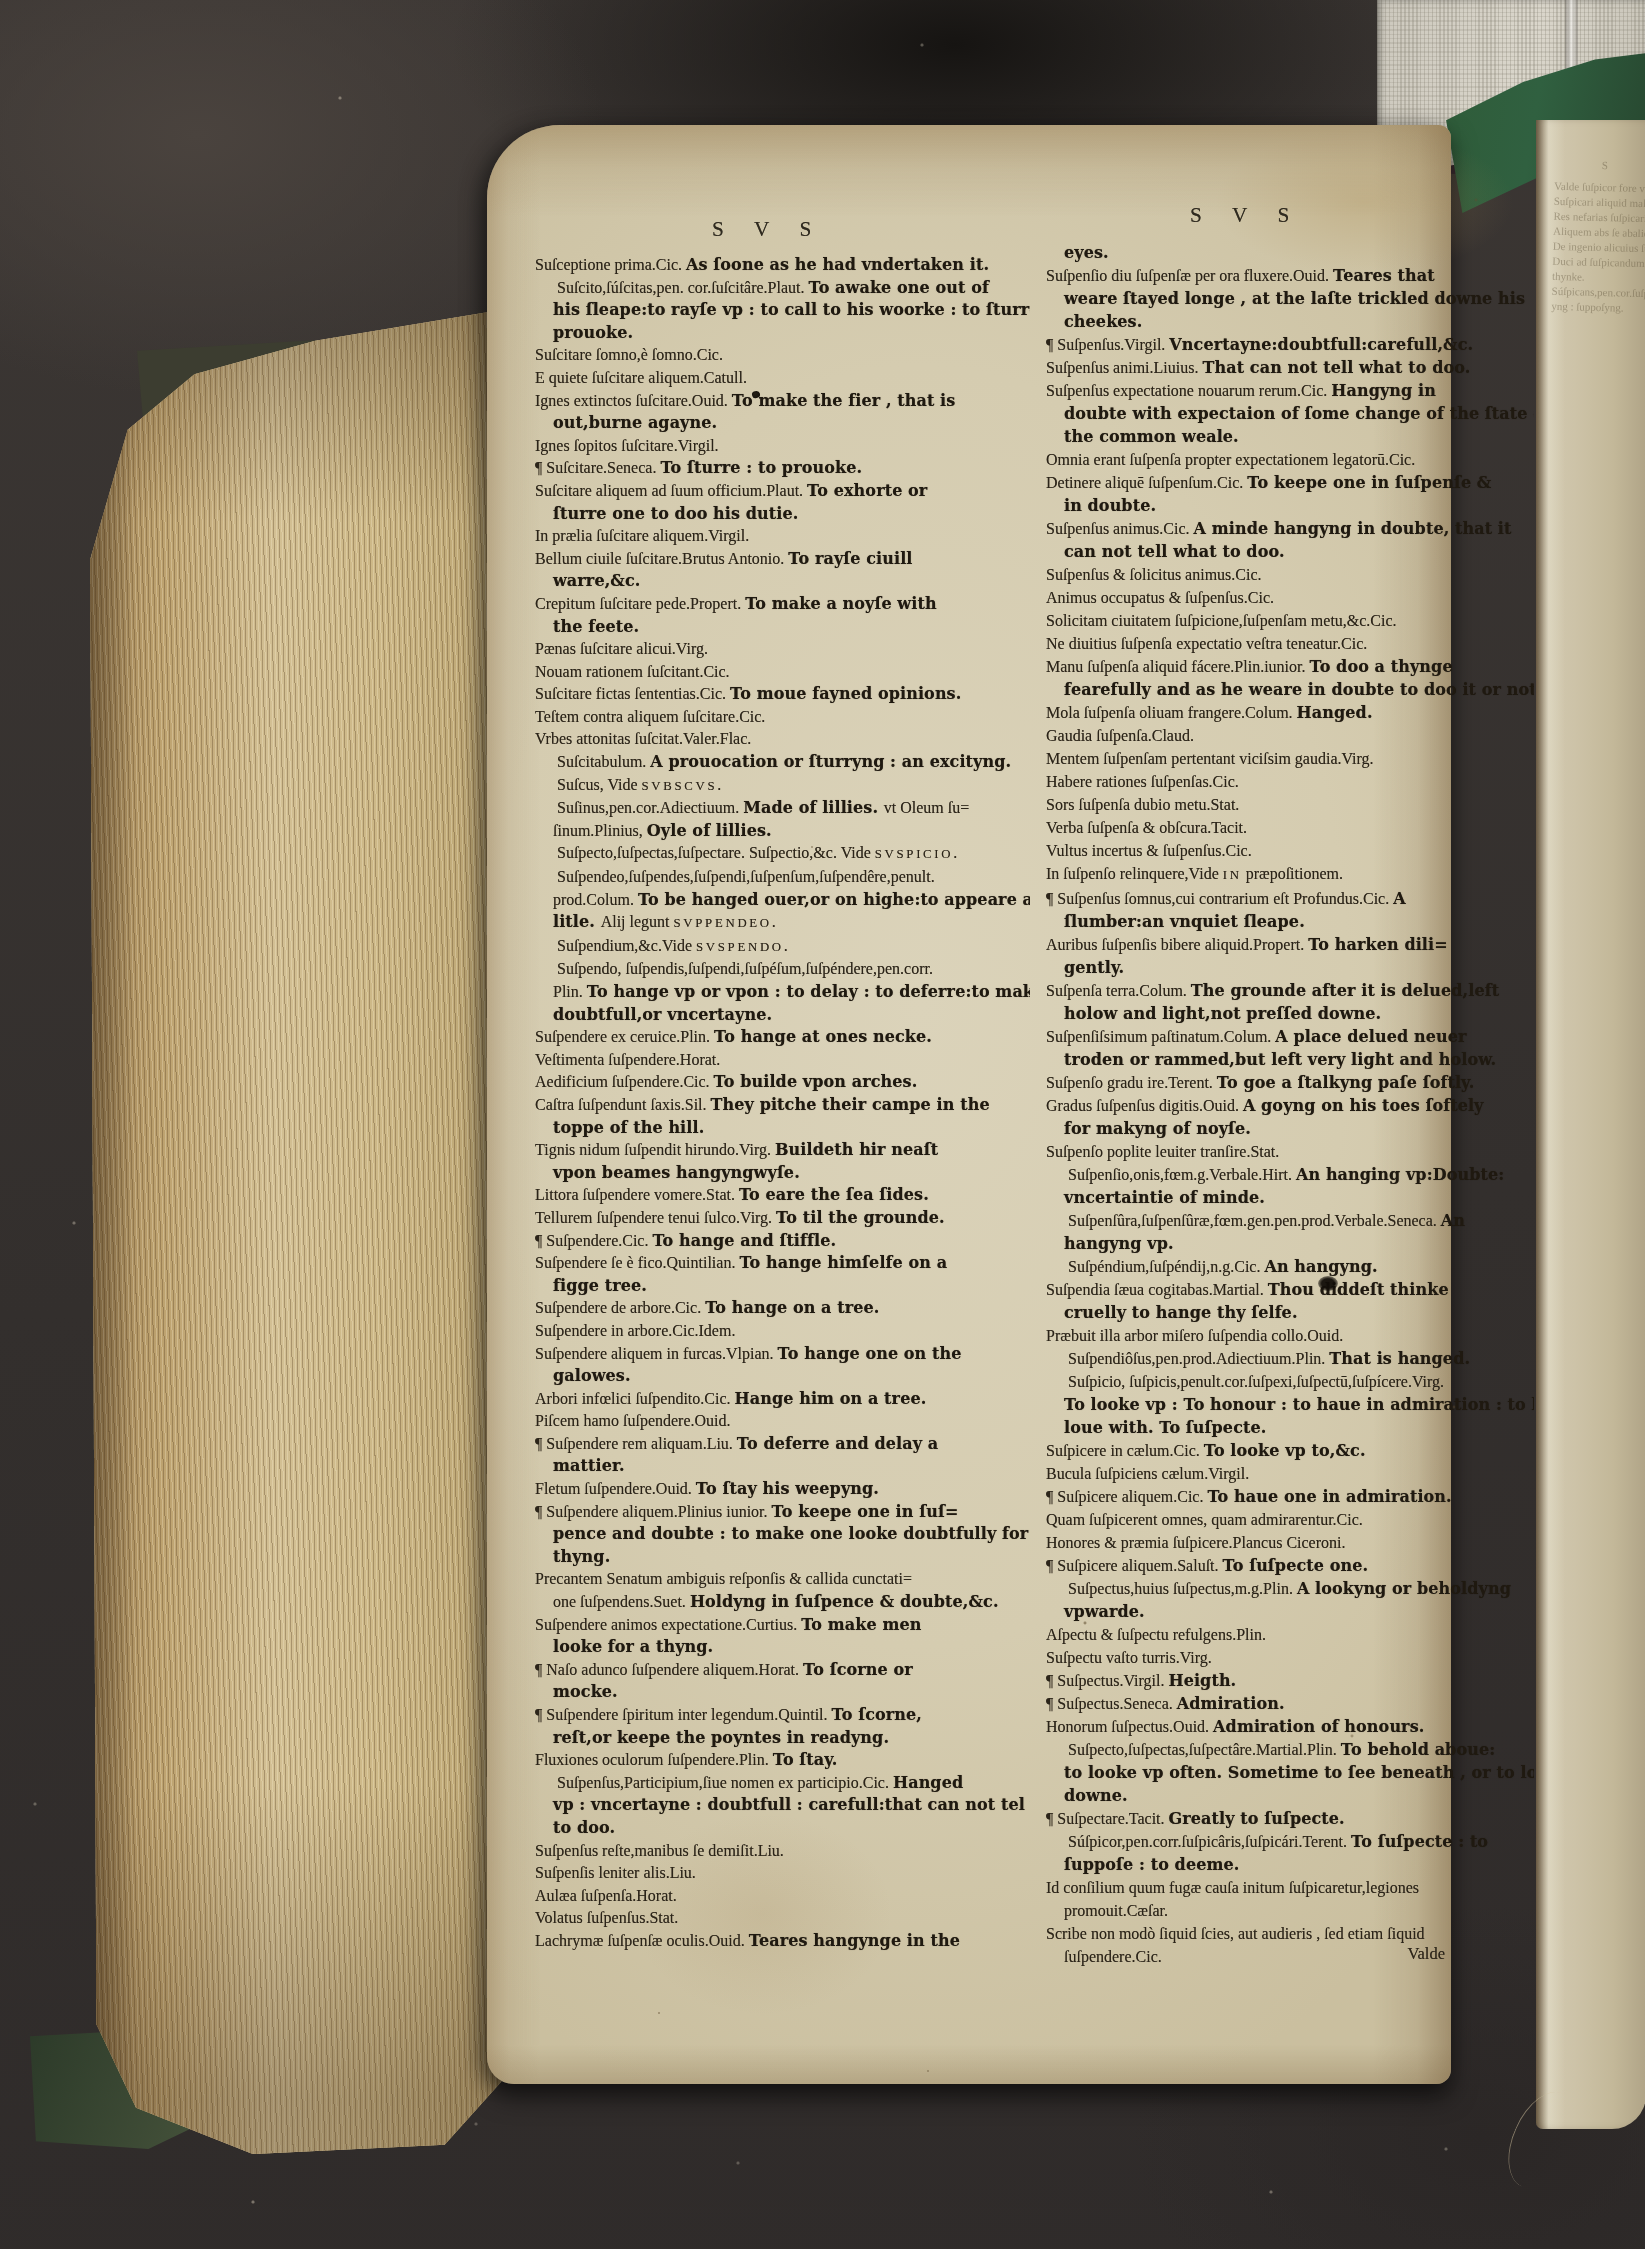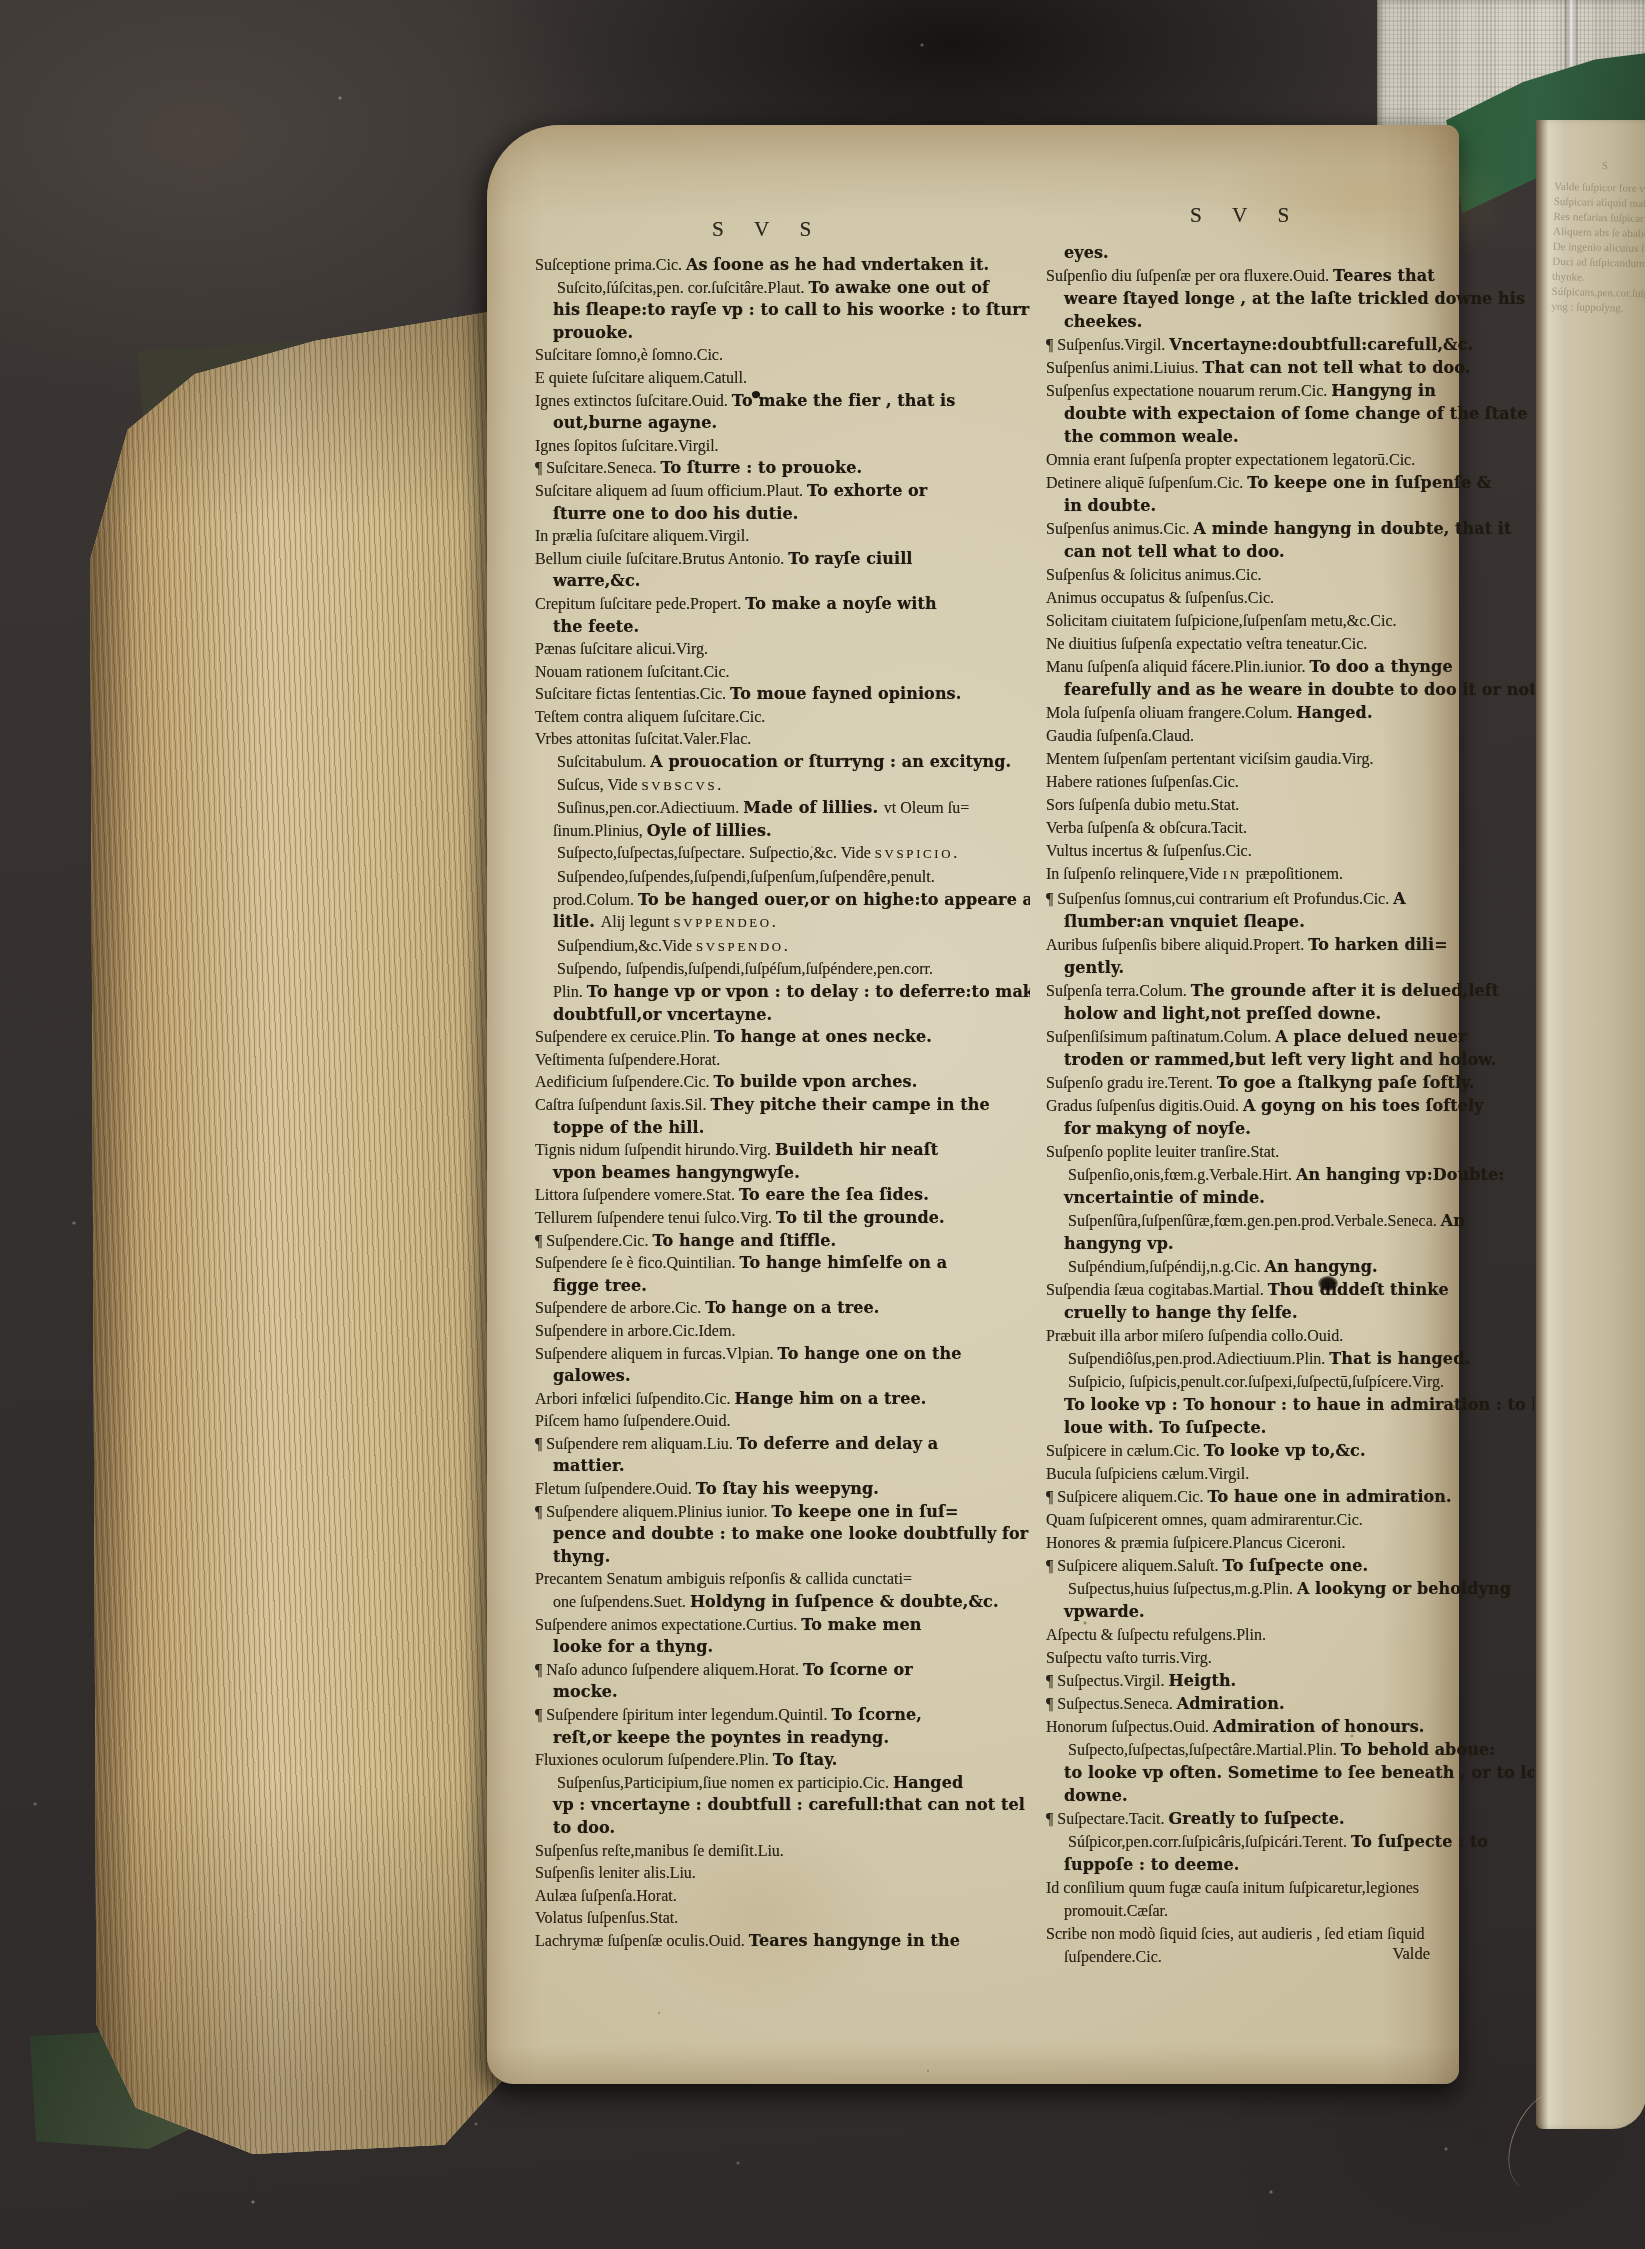--- a/index.html
+++ b/index.html
@@ -49,21 +49,21 @@
   .fore-edge-shade{position:absolute;left:86px;top:300px;width:417px;height:1854px;
     background:linear-gradient(180deg,rgba(60,40,20,.35) 0%,rgba(0,0,0,0) 12%,rgba(0,0,0,0) 80%,rgba(60,40,20,.3) 97%),
                linear-gradient(90deg,rgba(40,28,14,.4) 0%,rgba(0,0,0,0) 12%);
     clip-path:polygon(55% 2.2%,98% 0.6%,100% 3%,100% 96%,86% 99.5%,40% 100%,12% 97.5%,2.5% 93%,1% 14%,10% 7%,26% 4%);}
   
   .page{position:absolute;left:487px;top:125px;width:964px;height:1959px;
     border-radius:73px 12.6px 14.5px 27px;
     background:
       radial-gradient(ellipse 776px 1164px at 45% 45%, #dbd3ba 0%, #d5ccb0 55%, #cabf9f 100%),
       #d7cdb1;
-    box-shadow:0 12.6px 24px rgba(0,0,0,.55), -9.7px 0 19.4px rgba(0,0,0,.25);padding-left:8px;}
+    box-shadow:0 12.6px 24px rgba(0,0,0,.55), -9.7px 0 19.4px rgba(0,0,0,.25);}
   .page-shading{position:absolute;inset:0;border-radius:inherit;
     background:
       linear-gradient(180deg, rgba(140,110,65,.42) 0%, rgba(140,110,65,.14) 44px, rgba(0,0,0,0) 92px),
       linear-gradient(90deg, rgba(140,110,70,.38) 0%, rgba(140,110,70,.12) 22px, rgba(0,0,0,0) 53px),
       linear-gradient(270deg, rgba(120,95,60,.5) 0%, rgba(120,95,60,.16) 34px, rgba(0,0,0,0) 78px),
       linear-gradient(0deg, rgba(120,95,55,.28) 0%, rgba(0,0,0,0) 39px);}
   .stain-a{position:absolute;left:727px;top:4.8px;width:301px;height:145px;border-radius:50%;
     background:radial-gradient(ellipse at center, rgba(172,142,86,.30), rgba(172,142,86,0) 70%);}
   .stain-b{position:absolute;left:145px;top:1687px;width:262px;height:204px;border-radius:50%;
     background:radial-gradient(ellipse at center, rgba(150,120,75,.14), rgba(150,120,75,0) 70%);}
@@ -282,21 +282,21 @@
         <div class="tl ind2"><span class="seg-b">downe.</span></div>
         <div class="tl ind1"><span class="seg-r">¶ Suſpectare.Tacit. </span><span class="seg-b">Greatly to ſuſpecte.</span></div>
         <div class="tl ind0"><span class="seg-r">Súſpicor,pen.corr.ſuſpicâris,ſuſpicári.Terent. </span><span class="seg-b">To ſuſpecte : to</span></div>
         <div class="tl ind2"><span class="seg-b">ſuppoſe : to deeme.</span></div>
         <div class="tl ind1"><span class="seg-r">Id conſilium quum fugæ cauſa initum ſuſpicaretur,legiones</span></div>
         <div class="tl ind2"><span class="seg-r">promouit.Cæſar.</span></div>
         <div class="tl ind1"><span class="seg-r">Scribe non modò ſiquid ſcies, aut audieris , ſed etiam ſiquid</span></div>
         <div class="tl ind2"><span class="seg-r">ſuſpendere.Cic.</span></div>
       </div>
 
-    <div class="catchword" style="right:29px;top:1819px;">Valde</div>
+    <div class="catchword" style="right:6px;top:1819px;">Valde</div>
   </div>
 
   <div class="next-leaf">
     <div class="ghost-lines" id="ghost-lines">
         <div class="ghost-line">S</div>
         <div class="ghost-line">Valde ſuſpicor fore vt i</div>
         <div class="ghost-line">Suſpicari aliquid mali.</div>
         <div class="ghost-line">Res nefarias ſuſpicari.</div>
         <div class="ghost-line">Aliquem abs ſe abalien</div>
         <div class="ghost-line">De ingenio alicuius ſu</div>

